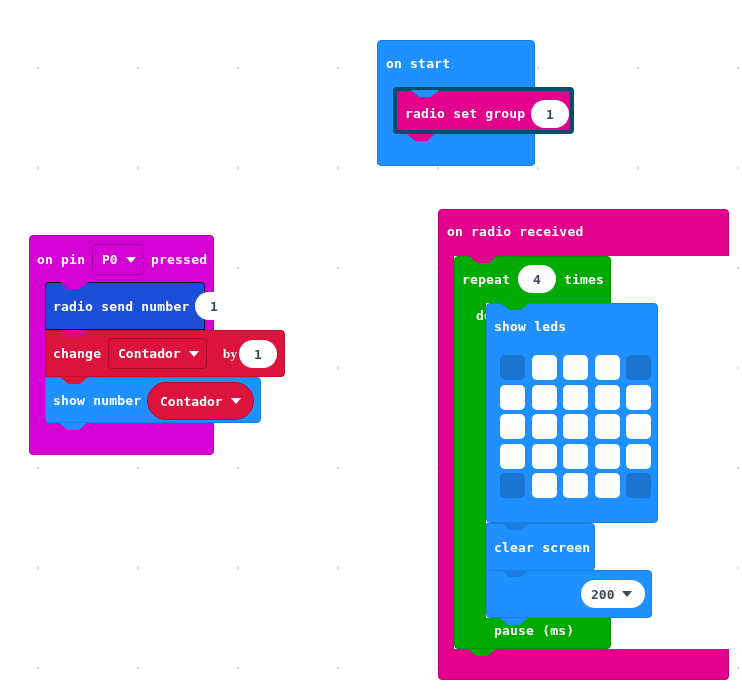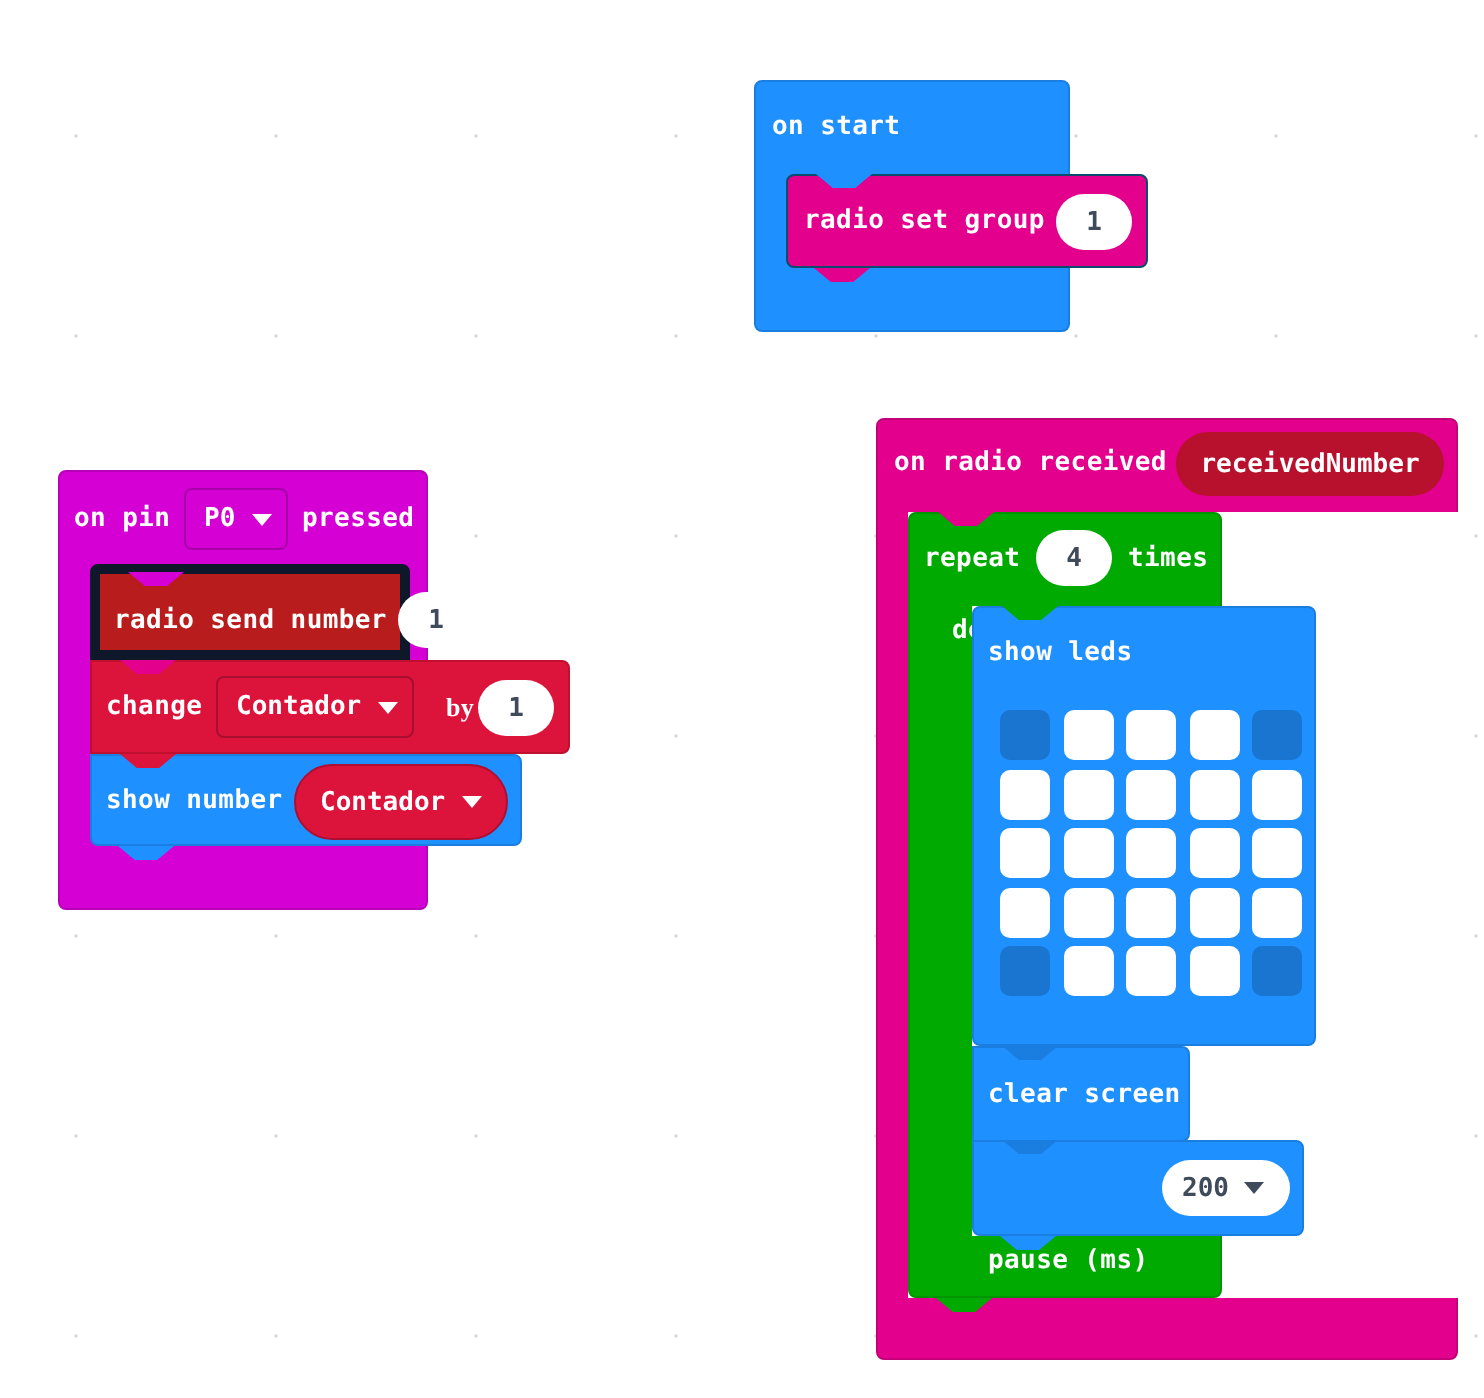--- a/index.html
+++ b/index.html
@@ -22,37 +22,37 @@
   .led.off{background:#1a75d0;}
 </style>
 </head>
 <body>
 
 <div class="ws"></div>
 
 <div class="blk" style="left:377px;top:40px;width:158px;height:126px;background:#1e90ff;border:1px solid #1a7ee0;">
   <span class="lbl" style="left:8px;top:15px;">on start</span>
 </div>
-<div class="blk" style="left:393px;top:87px;width:181px;height:47px;background:#e3008c;border:1px solid #0c4a6e;">
+<div class="blk" style="left:393px;top:87px;width:181px;height:47px;background:#e3008c;border:4px solid #0c4a6e;">
   <div class="notch notch-top" style="left:14px;top:-1px;background:#1e90ff;"></div>
   <span class="lbl" style="left:8px;top:15px;">radio set group</span>
   <div class="pill" style="left:134px;top:9px;width:38px;">1</div>
 </div>
 <div class="notch" style="left:407px;top:134px;background:#e3008c;clip-path:polygon(0 0,100% 0,70% 100%,30% 100%);"></div>
 
 <div class="blk" style="left:29px;top:235px;width:185px;height:220px;background:#d400d4;border:1px solid #b800b8;">
   <span class="lbl" style="left:7px;top:16px;">on pin</span>
   <div class="drop" style="left:62px;top:8px;width:52px;height:31px;background:#d400d4;border:1px solid #a800a8;">
     <span>P0</span>
       <span class="tri"></span>
   </div>
   <span class="lbl" style="left:121px;top:16px;">pressed</span>
 </div>
 
-<div class="blk" style="left:45px;top:282px;width:160px;height:48px;background:#b91c1c;border:5px solid #0f172a;border-radius:4px 4px 0 0;">
+<div class="blk" style="left:45px;top:282px;width:160px;height:48px;background:#1d4ed8;border:1px solid #0f172a;border-radius:4px 4px 0 0;">
   <div class="notch notch-top" style="left:14px;top:-1px;background:#d400d4;"></div>
   <span class="lbl" style="left:7px;top:16px;">radio send number</span>
   <div class="pill" style="left:149px;top:9px;width:38px;">1</div>
 </div>
 
 <div class="blk" style="left:45px;top:330px;width:240px;height:47px;background:#dc143c;border:1px solid #c01030;border-radius:0 4px 4px 0;">
   <div class="notch notch-top" style="left:14px;top:-1px;background:#e3008c;"></div>
   <span class="lbl" style="left:7px;top:15px;">change</span>
   <div class="drop" style="left:62px;top:7px;width:99px;height:31px;background:#dc143c;border:1px solid #a80e2e;">
     <span>Contador</span>
@@ -67,23 +67,20 @@
   <span class="lbl" style="left:7px;top:15px;">show number</span>
   <div class="drop" style="left:101px;top:4px;width:107px;height:38px;background:#dc143c;border:1px solid #b00e30;border-radius:19px;padding-left:12px;">
     <span>Contador</span>
       <span class="tri"></span>
   </div>
 </div>
 <div class="notch" style="left:59px;top:423px;background:#1e90ff;clip-path:polygon(0 0,100% 0,70% 100%,30% 100%);"></div>
 
 <div class="blk" style="left:438px;top:209px;width:291px;height:471px;background:#e3008c;border:1px solid #c40079;">
   <span class="lbl" style="left:8px;top:14px;">on radio received</span>
-  <div class="drop" style="left:149px;top:6px;width:134px;height:32px;background:#b8112e;border-radius:16px;justify-content:center;padding-left:0;">
-    <span>receivedNumber</span>
-  </div>
 </div>
 
 <div style="position:absolute;left:454px;top:256px;width:276px;height:393px;background:#ffffff;"></div>
 
 <div class="blk" style="left:454px;top:256px;width:157px;height:393px;background:#00aa00;border:1px solid #009400;">
   <div class="notch notch-top" style="left:14px;top:-1px;background:#e3008c;"></div>
   <span class="lbl" style="left:7px;top:15px;">repeat</span>
   <div class="pill" style="left:63px;top:8px;width:38px;">4</div>
   <span class="lbl" style="left:109px;top:15px;">times</span>
   <span class="lbl" style="left:21px;top:51px;">do</span>

